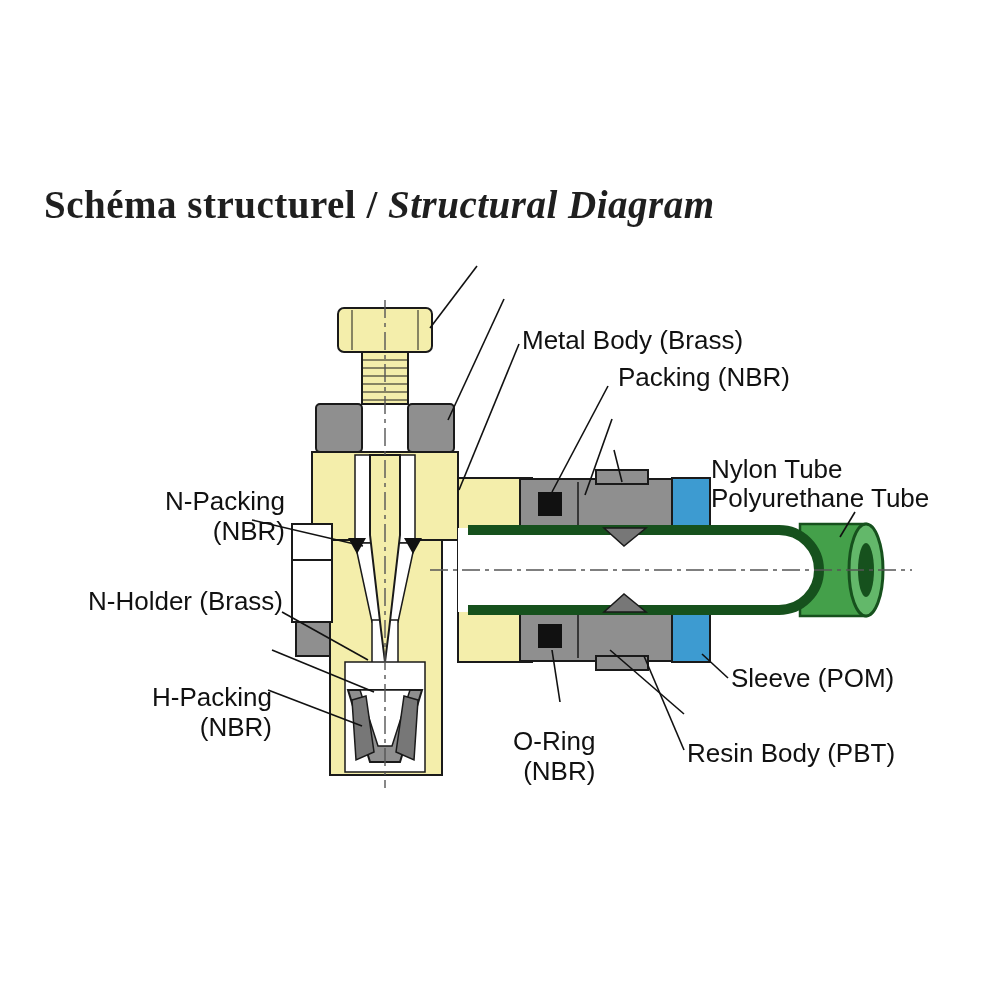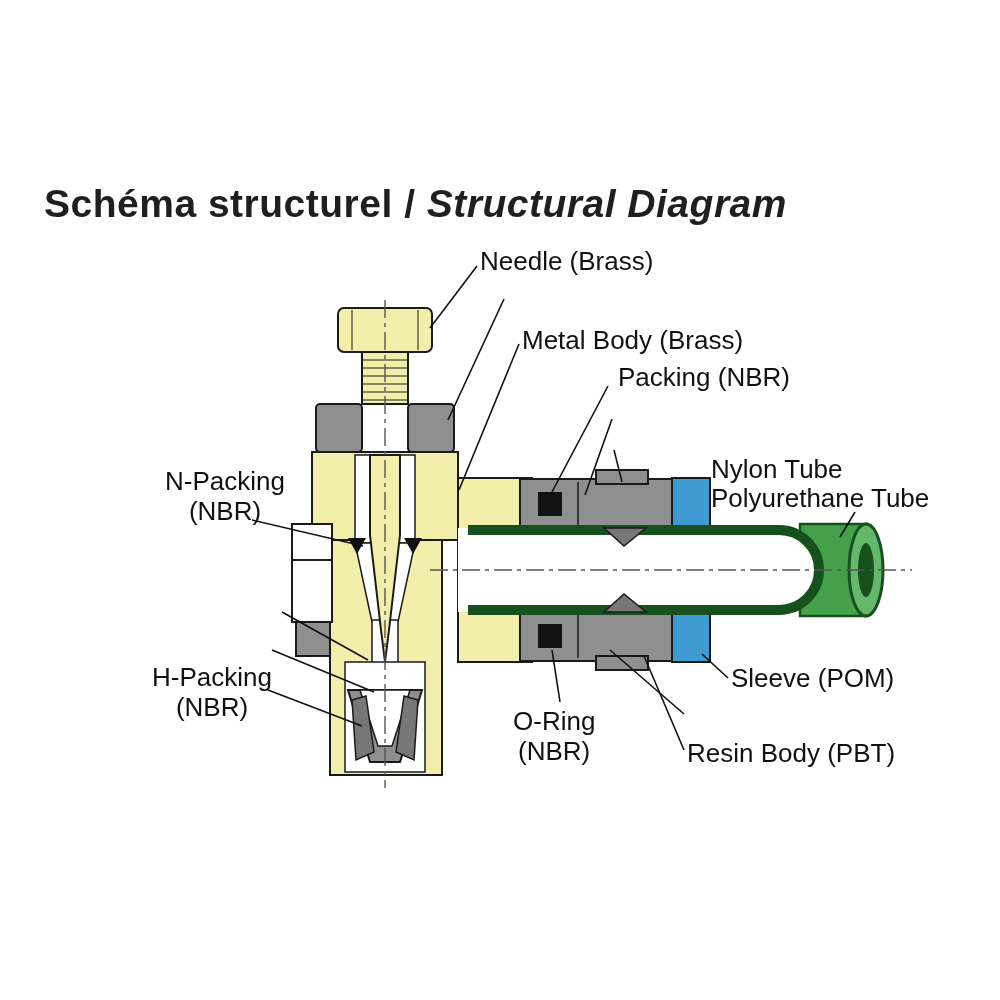--- a/index.html
+++ b/index.html
@@ -2,28 +2,28 @@
 <html style="--brass: #f4eeab; --gray: #8f8f8f; --graydark: #777777; --blue: #3d9bd1; --green: #44a04a; --greenlight: #63b86a; --greendark: #16511d; --packing: #111111; --line: #1a1a1a;"><head>
 <meta charset="utf-8">
 <style>
   html,body{margin:0;padding:0;background:#fff;}
   #stage{
     position:relative;width:1000px;height:1000px;background:#ffffff;
     font-family:"Liberation Sans", sans-serif;overflow:hidden;
   }
   #title{
     position:absolute;left:44px;top:182px;font-size:39px;font-weight:bold;
-    color:#1f1f1f;letter-spacing:.5px;white-space:nowrap;
+    color:#1f1f1f;letter-spacing:.5px;white-space:nowrap;font-family:Liberation Serif, serif;
   }
   #title .en{font-style:italic;}
   svg{position:absolute;left:0;top:0;}
   .lbl{
     position:absolute;font-size:26px;color:#111;line-height:1.16;white-space:nowrap;
   }
-  .lbl.center{text-align:center;}
+  .lbl.center{text-align:right;margin-top:20px;}
   .lbl span{display:block;}
   .lbl.inline span{display:inline;}
 </style>
 </head>
 <body>
 
 <div id="stage">
 
   <div id="title">
     <span class="fr" style="display:inline">Schéma structurel</span><span style="display:inline;white-space:pre"> / </span><span class="en" style="display:inline">Structural Diagram</span>
@@ -120,30 +120,30 @@
       <line x1="282" y1="612" x2="368" y2="660"></line>
       <line x1="272" y1="650" x2="374" y2="692"></line>
       <line x1="268" y1="690" x2="362" y2="726"></line>
       <line x1="560" y1="702" x2="552" y2="650"></line>
       <line x1="728" y1="678" x2="702" y2="654"></line>
       <line x1="684" y1="714" x2="610" y2="650"></line>
       <line x1="684" y1="750" x2="644" y2="656"></line>
     </g>
   </svg>
 
-  <div class="lbl inline" style="left:480px;top:246px"><span>Needle (Brass)</span></div>
   <div class="lbl inline" style="left:522px;top:325px"><span>Metal Body (Brass)</span></div>
   <div class="lbl inline" style="left:618px;top:362px"><span>Packing (NBR)</span></div>
   <div class="lbl inline" style="left:711px;top:454px"><span>Nylon Tube</span></div>
   <div class="lbl inline" style="left:711px;top:483px"><span>Polyurethane Tube</span></div>
 
   <div class="lbl center" style="right:715px;top:466px">
     <span>N-Packing</span>
     <span>(NBR)</span>
   </div>
+  <div class="lbl inline" style="right:717px;top:586px"><span>N-Holder (Brass)</span></div>
   <div class="lbl center" style="right:728px;top:662px">
     <span>H-Packing</span>
     <span>(NBR)</span>
   </div>
 
   <div class="lbl center" style="left:513px;top:706px">
     <span>O-Ring</span>
     <span>(NBR)</span>
   </div>
 

